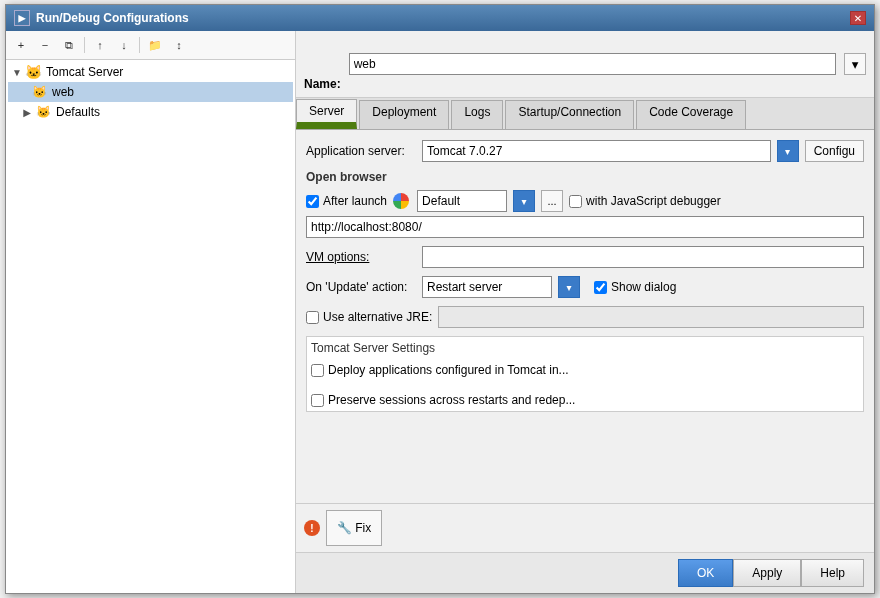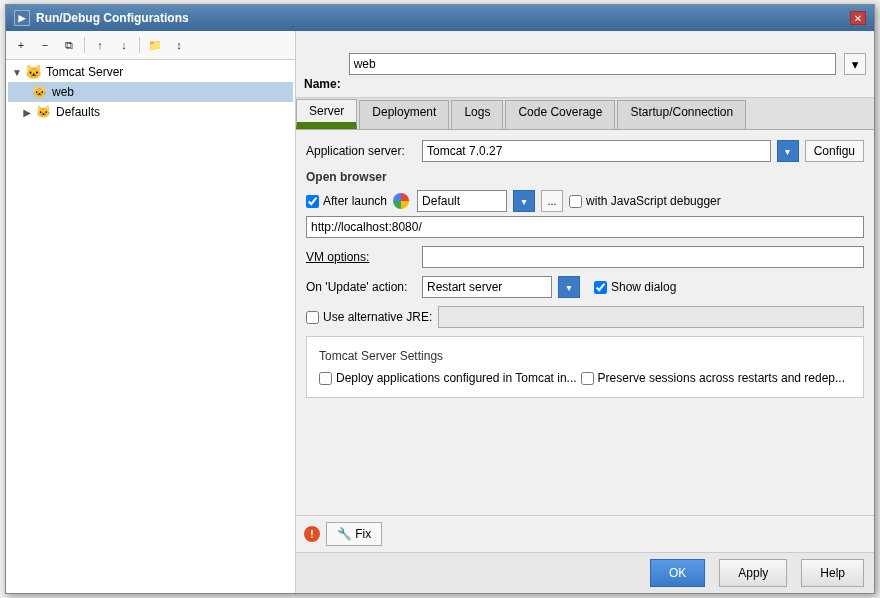--- a/index.html
+++ b/index.html
@@ -297,21 +297,21 @@
     .jre-input {
       flex: 1;
       height: 22px;
       border: 1px solid #aaa;
       background: #e8e8e8;
       padding: 2px 4px;
     }
     .settings-section {
       border: 1px solid #ccc;
       background: white;
-      padding: 12px;
+      padding: 4px;
       margin-bottom: 6px;
     }
     .settings-title {
       font-size: 12px;
       font-weight: normal;
       margin-bottom: 8px;
       color: #333;
     }
     .port-label {
       font-size: 12px;
@@ -343,34 +343,34 @@
       color: white;
       font-size: 10px;
       font-weight: bold;
       flex-shrink: 0;
     }
     .warning-text {
       font-size: 12px;
       flex: 1;
     }
     .fix-btn {
-      height: 24px;
+      height: 36px;
       padding: 0 10px;
       border: 1px solid #aaa;
       background: #f8f8f8;
       cursor: pointer;
       font-size: 12px;
       display: flex; align-items: center; gap: 4px;
     }
     
     .footer-bar {
       display: flex;
       justify-content: flex-end;
       padding: 6px 10px;
-      gap: 14px;
+      gap: 0;
       background: #e8e8e8;
       border-top: 1px solid #ccc;
       flex-shrink: 0;
     }
     .footer-btn {
       height: 28px;
       padding: 0 18px;
       border: 1px solid #aaa;
       background: linear-gradient(to bottom, #f8f8f8, #e0e0e0);
       cursor: pointer;
@@ -435,22 +435,22 @@
       <div class="name-bar">
         <span class="name-label">Name:</span>
         <input class="name-input" type="text" value="web" style="">
         <button class="name-btn">▾</button>
       </div>
 
       <div class="tabs-bar">
         <div class="tab active">Server</div>
         <div class="tab">Deployment</div>
         <div class="tab">Logs</div>
+        <div class="tab">Startup/Connection</div>
         <div class="tab">Code Coverage</div>
-        <div class="tab">Startup/Connection</div>
       </div>
 
       <div class="tab-content">
 
         <div class="form-row">
           <span class="form-label">Application server:</span>
           <input class="form-input" style="flex: 1 1 0%;" type="text" value="Tomcat 7.0.27">
           <div class="dropdown-btn">▾</div>
           <button class="config-btn">Configu</button>
         </div>
@@ -495,21 +495,21 @@
           <div class="checkbox-wrap" style="min-width:110px;">
             <input type="checkbox" style="">
             <span>Use alternative JRE:</span>
           </div>
           <input class="jre-input" type="text" style="flex: 1 1 0%;">
         </div>
 
         <div class="settings-section">
           <div class="settings-title">Tomcat Server Settings</div>
           <div style="display:flex; gap:20px;">
-            <div style="display:flex; gap:4px; justify-content:flex-start;">
+            <div style="display:flex; flex-direction:column; gap:16px; justify-content:flex-start;">
               <div class="checkbox-wrap">
                 <input type="checkbox" style="">
                 <span>Deploy applications configured in Tomcat in...</span>
               </div>
               <div class="checkbox-wrap">
                 <input type="checkbox" style="">
                 <span>Preserve sessions across restarts and redep...</span>
               </div>
             </div>
           </div>

